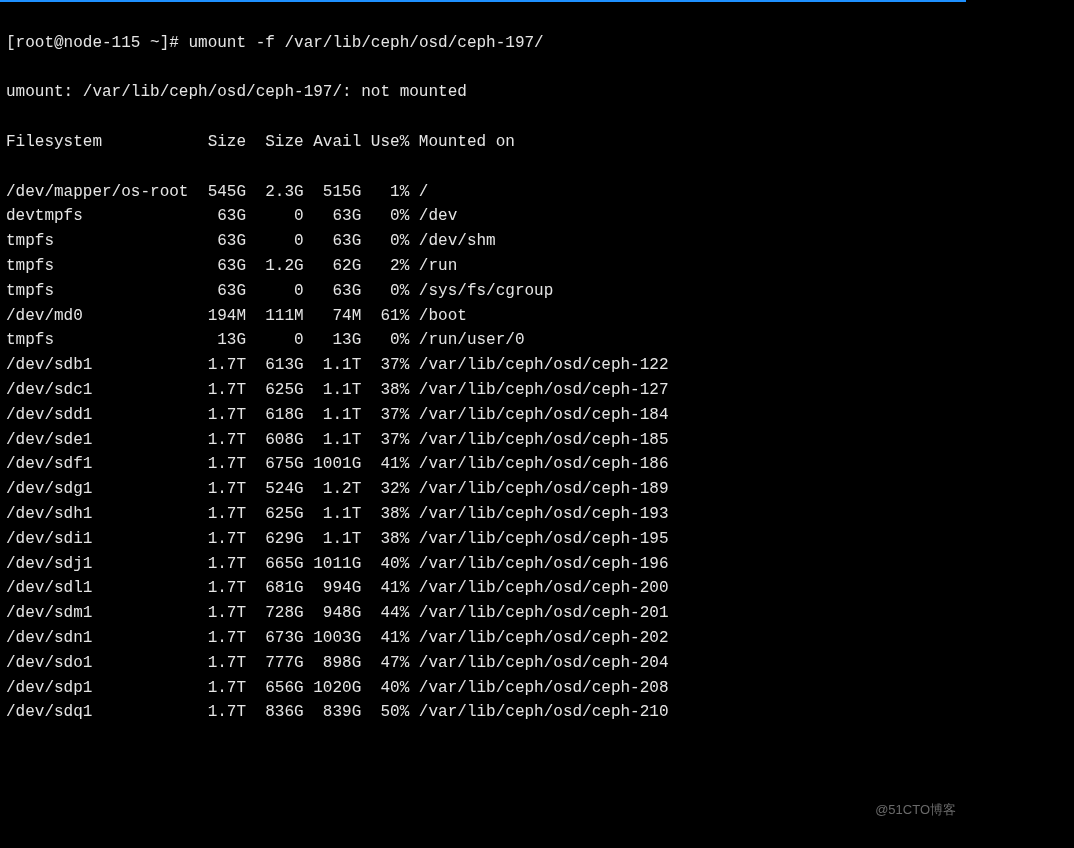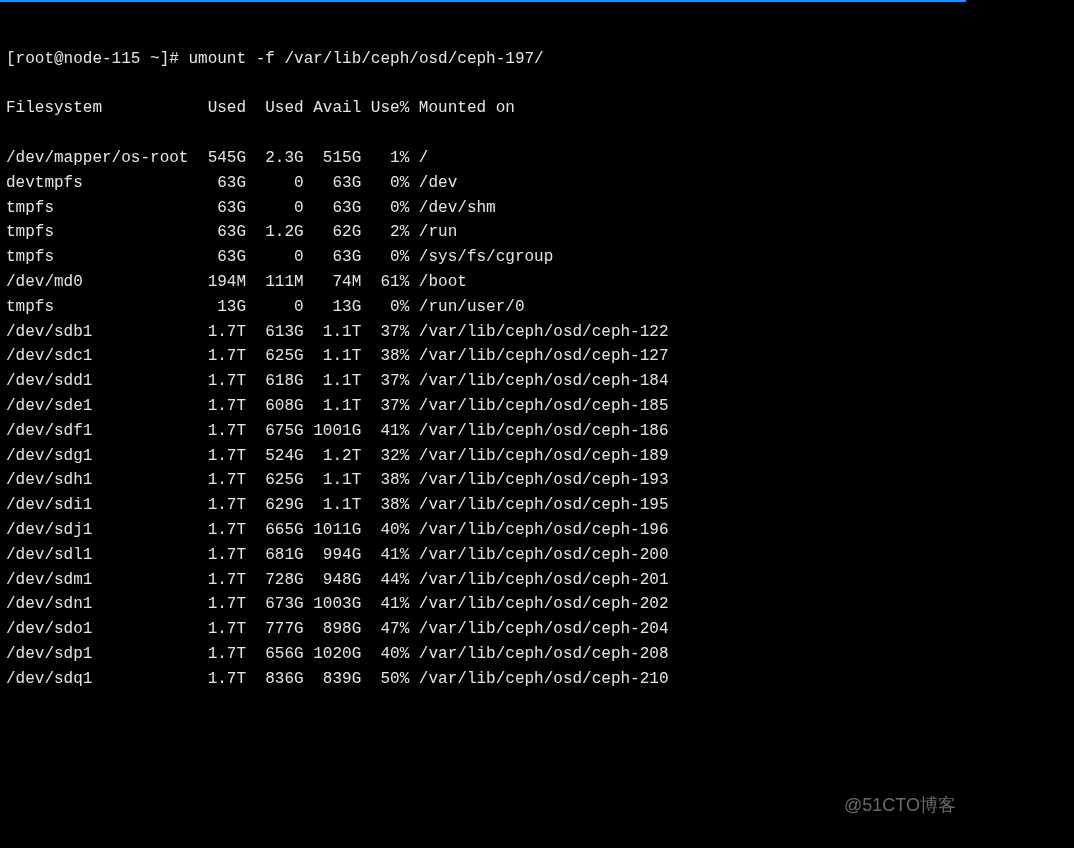--- a/index.html
+++ b/index.html
@@ -10,40 +10,41 @@
     font-family: "Consolas", "Courier New", monospace;
     font-size: 16px;
     line-height: 1.55;
     width: 1074px;
     height: 848px;
     overflow: hidden;
   }
   .terminal {
     box-sizing: border-box;
     border-top: 2px solid #1E90FF;
-    padding: 20px 6px 0 6px;
+    padding: 4px 6px 0 6px;
     white-space: pre;
     position: relative;
     width: 966px;
     height: 848px;
   }
   .line { display: block; }
   .watermark {
     position: absolute;
     right: 10px;
     bottom: 28px;
     color: #6A6A6A;
-    font-size: 18px;
+    font-size: 13px;
     font-family: sans-serif;
   }
 </style>
 </head>
 <body>
 
 <div class="terminal">
 <span class="line"><span>[root@node-115 ~]#</span> <span>umount -f /var/lib/ceph/osd/ceph-197/</span></span>
-<span class="line">Filesystem           Used  Used Avail Use% Mounted on</span>
+<span class="line">umount: /var/lib/ceph/osd/ceph-197/: not mounted</span>
+<span class="line">Filesystem           Size  Size Avail Use% Mounted on</span>
 <span class="line">/dev/mapper/os-root  545G  2.3G  515G   1% /</span><span class="line">devtmpfs              63G     0   63G   0% /dev</span><span class="line">tmpfs                 63G     0   63G   0% /dev/shm</span><span class="line">tmpfs                 63G  1.2G   62G   2% /run</span><span class="line">tmpfs                 63G     0   63G   0% /sys/fs/cgroup</span><span class="line">/dev/md0             194M  111M   74M  61% /boot</span><span class="line">tmpfs                 13G     0   13G   0% /run/user/0</span><span class="line">/dev/sdb1            1.7T  613G  1.1T  37% /var/lib/ceph/osd/ceph-122</span><span class="line">/dev/sdc1            1.7T  625G  1.1T  38% /var/lib/ceph/osd/ceph-127</span><span class="line">/dev/sdd1            1.7T  618G  1.1T  37% /var/lib/ceph/osd/ceph-184</span><span class="line">/dev/sde1            1.7T  608G  1.1T  37% /var/lib/ceph/osd/ceph-185</span><span class="line">/dev/sdf1            1.7T  675G 1001G  41% /var/lib/ceph/osd/ceph-186</span><span class="line">/dev/sdg1            1.7T  524G  1.2T  32% /var/lib/ceph/osd/ceph-189</span><span class="line">/dev/sdh1            1.7T  625G  1.1T  38% /var/lib/ceph/osd/ceph-193</span><span class="line">/dev/sdi1            1.7T  629G  1.1T  38% /var/lib/ceph/osd/ceph-195</span><span class="line">/dev/sdj1            1.7T  665G 1011G  40% /var/lib/ceph/osd/ceph-196</span><span class="line">/dev/sdl1            1.7T  681G  994G  41% /var/lib/ceph/osd/ceph-200</span><span class="line">/dev/sdm1            1.7T  728G  948G  44% /var/lib/ceph/osd/ceph-201</span><span class="line">/dev/sdn1            1.7T  673G 1003G  41% /var/lib/ceph/osd/ceph-202</span><span class="line">/dev/sdo1            1.7T  777G  898G  47% /var/lib/ceph/osd/ceph-204</span><span class="line">/dev/sdp1            1.7T  656G 1020G  40% /var/lib/ceph/osd/ceph-208</span><span class="line">/dev/sdq1            1.7T  836G  839G  50% /var/lib/ceph/osd/ceph-210</span>
 
 
 
 <div class="watermark">@51CTO博客</div>
 </div>
 
 </body></html>

